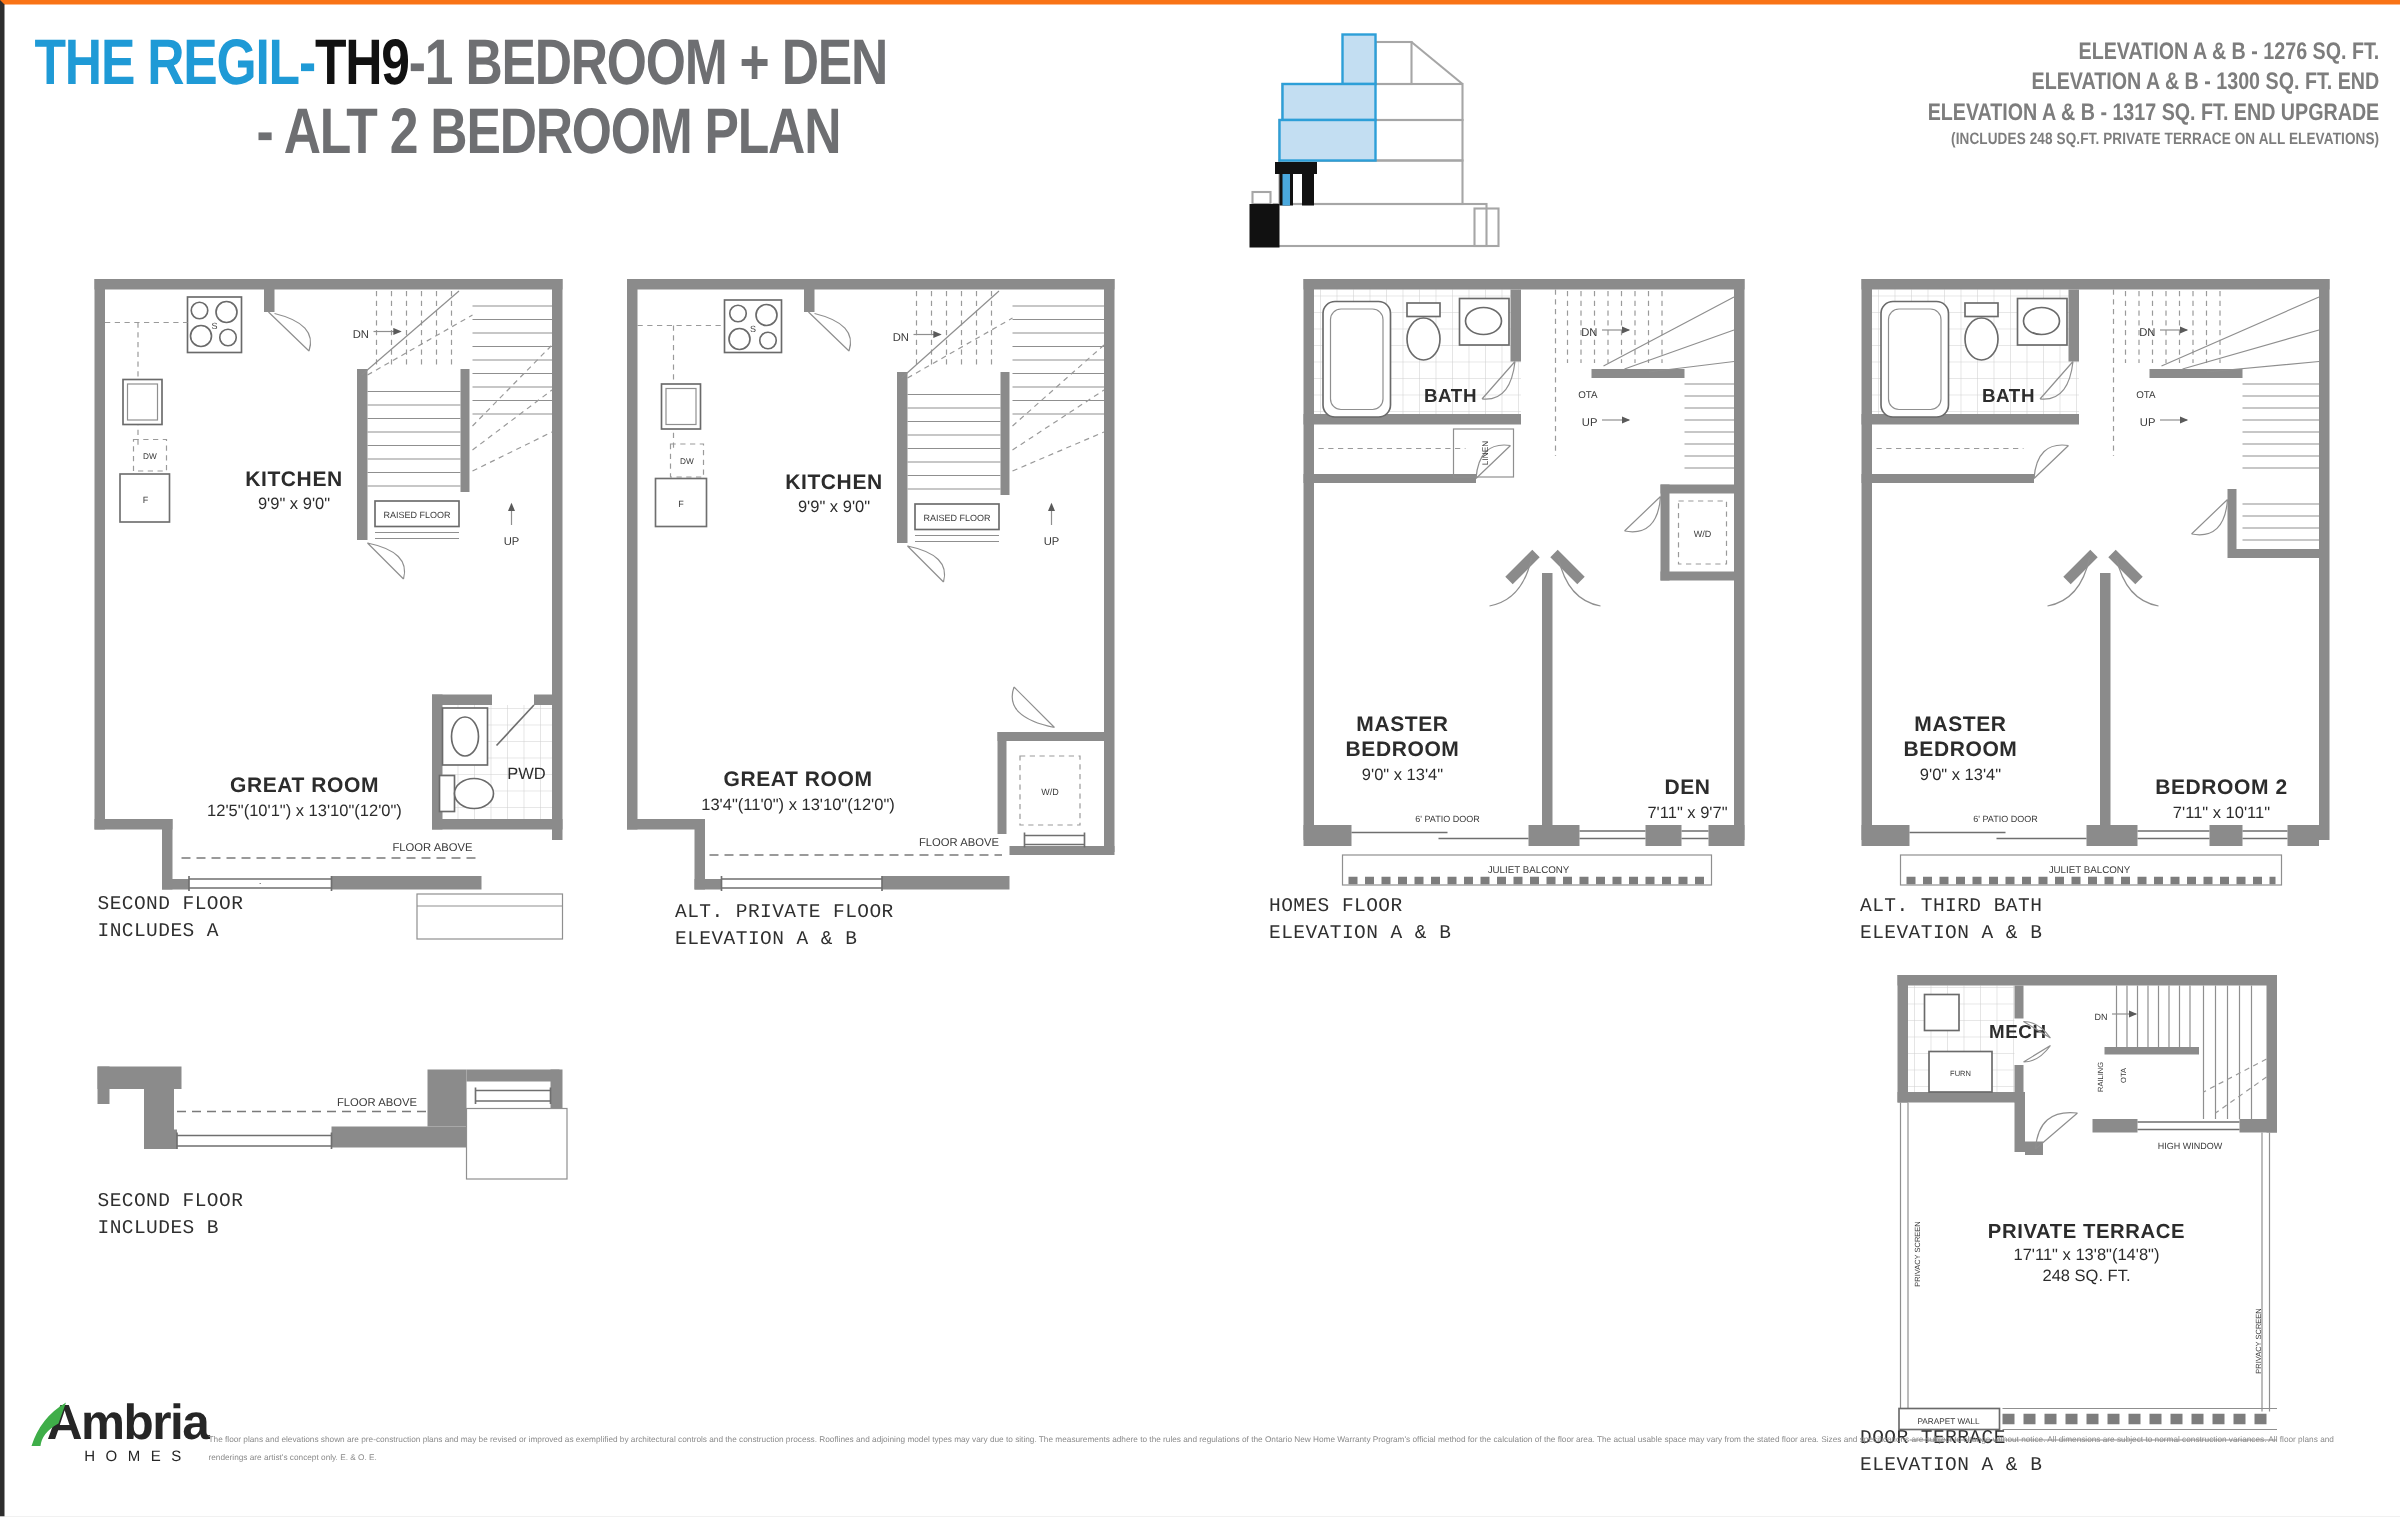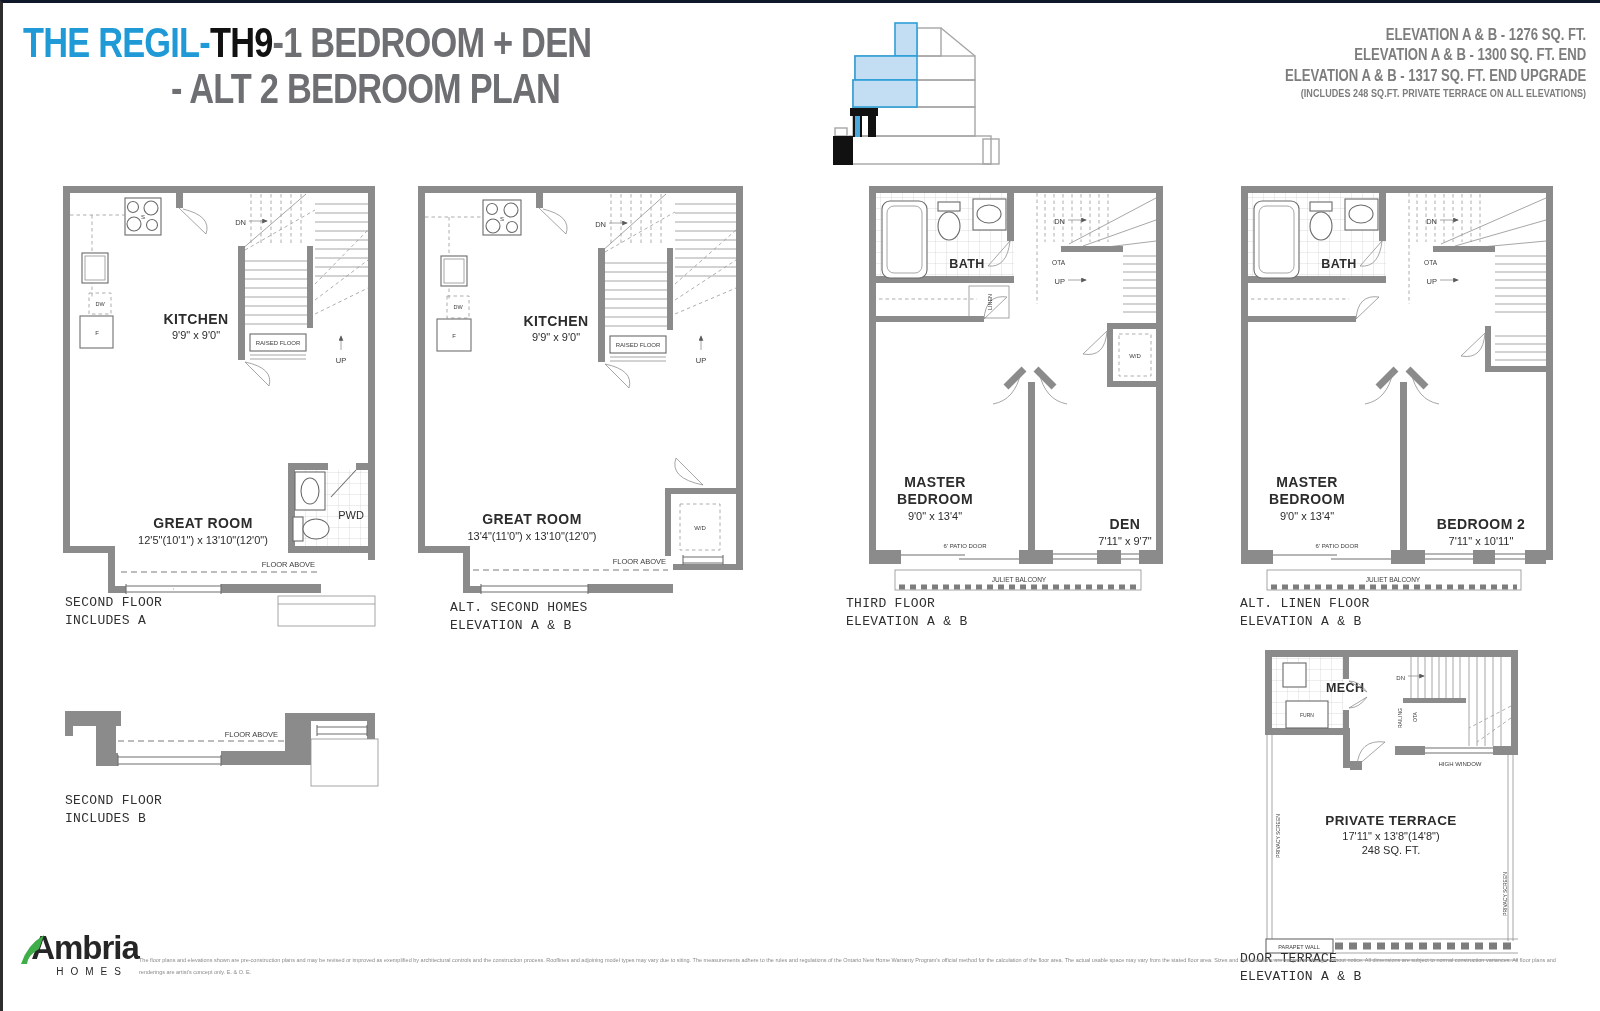--- a/index.html
+++ b/index.html
@@ -1,17 +1,17 @@
 <!DOCTYPE html>
 <html><head>
 <meta charset="utf-8">
 <style>
   html,body{margin:0;padding:0;background:#e8e8e8;}
   .canvas{position:relative;width:1600px;height:1011px;background:#ffffff;overflow:hidden;
-          font-family:"Liberation Sans",sans-serif;border-top:3px solid #0f172a;border-left:3px solid #2e2e2e;box-sizing:border-box;}
+          font-family:"Liberation Sans",sans-serif;border-top:3px solid #f97316;border-left:3px solid #2e2e2e;box-sizing:border-box;}
   
   .title{position:absolute;left:20px;top:16px;font-weight:800;font-size:43px;letter-spacing:-1px;
          line-height:1.07;transform:scaleX(.80);transform-origin:0 0;white-space:nowrap;}
   .title .blue{color:#1f9ad6}.title .blk{color:#111}.title .gry{color:#6e6f72}
   .title .t2{margin-left:185px;color:#6e6f72}
   .elevs{position:absolute;right:14px;top:22px;text-align:right;font-weight:700;color:#7d7d7d;
          font-size:16px;line-height:1.28;transform:scaleX(.82);transform-origin:100% 0;white-space:nowrap;}
   .elevs .note{font-size:11px;letter-spacing:.1px}
   
   .cap{position:absolute;font-size:13px;color:#2f2f2f;line-height:1.4;letter-spacing:.3px;white-space:nowrap;font-family:Liberation Mono, monospace;}
@@ -215,21 +215,21 @@
     <text class="dims" x="114" y="354" text-anchor="middle">13'4"(11'0") x 13'10"(12'0")</text>
     <text class="t7" x="248" y="378" text-anchor="end">FLOOR ABOVE</text>
     <path class="dsh" d="M55,384 H250"></path>
 
     <path class="ln2" d="M258,272 L285,299 M258,272 Q251,292 285,299"></path>
     <rect class="dsh2" x="262" y="318" width="40" height="46"></rect>
     <text class="t6" x="282" y="344" text-anchor="middle">W/D</text>
     <path class="ln" d="M265,371 H305 M265,377 H305 M265,369 V379 M305,369 V379"></path>
   </svg>
   <div class="cap" style="left:447px;top:596px">
-    <div>ALT. SECOND HOMES</div>
+    <div>ALT. PRIVATE FLOOR</div>
     <div>ELEVATION A &amp; B</div>
   </div>
 
   <svg class="plan" style="left:866px;top:183px" width="300" height="412" viewBox="0 0 300 412">
     <rect x="7" y="7" width="138" height="83" fill="url(#tile)"></rect>
     <g class="wall">
       <rect x="0" y="0" width="294" height="7"></rect>
         <rect x="0" y="0" width="7" height="374"></rect>
       <rect x="287" y="0" width="7" height="374"></rect>
       <rect x="0" y="90" width="145" height="7"></rect>
@@ -284,21 +284,21 @@
     <text class="dims" x="256" y="359" text-anchor="middle">7'11" x 9'7"</text>
     <text class="t6" x="96" y="362" text-anchor="middle">6' PATIO DOOR</text>
 
     <path class="ln" d="M32,369 H96 M90,373 H150 M184,368 H228 M184,373 H228 M252,368 H270 M252,373 H270"></path>
 
     <rect class="ln2" x="26" y="384" width="246" height="20"></rect>
     <text class="t65" x="150" y="396" text-anchor="middle">JULIET BALCONY</text>
     <line x1="30" y1="401" x2="268" y2="401" stroke="#7d7d7d" stroke-width="5" stroke-dasharray="6 5"></line>
   </svg>
   <div class="cap" style="left:843px;top:592px">
-    <div>THIRD FLOOR</div>
+    <div>HOMES FLOOR</div>
     <div>ELEVATION A &amp; B</div>
   </div>
 
   <svg class="plan" style="left:1238px;top:183px" width="312" height="412" viewBox="0 0 312 412">
     <rect x="7" y="7" width="138" height="83" fill="url(#tile)"></rect>
     <g class="wall">
       <rect x="0" y="0" width="312" height="7"></rect>
         <rect x="0" y="0" width="7" height="374"></rect>
       <rect x="305" y="0" width="7" height="374"></rect>
       <rect x="0" y="90" width="145" height="7"></rect>
@@ -346,21 +346,21 @@
     <text class="dims" x="66" y="334" text-anchor="middle">9'0" x 13'4"</text>
     <text class="room" x="240" y="343" text-anchor="middle">BEDROOM 2</text>
     <text class="dims" x="240" y="359" text-anchor="middle">7'11" x 10'11"</text>
     <text class="t6" x="96" y="362" text-anchor="middle">6' PATIO DOOR</text>
     <path class="ln" d="M32,369 H96 M90,373 H150 M184,368 H232 M184,373 H232 M254,368 H284 M254,373 H284"></path>
     <rect class="ln2" x="26" y="384" width="254" height="20"></rect>
     <text class="t65" x="152" y="396" text-anchor="middle">JULIET BALCONY</text>
     <line x1="30" y1="401" x2="276" y2="401" stroke="#7d7d7d" stroke-width="5" stroke-dasharray="6 5"></line>
   </svg>
   <div class="cap" style="left:1237px;top:592px">
-    <div>ALT. LINEN FLOOR</div>
+    <div>ALT. THIRD BATH</div>
     <div>ELEVATION A &amp; B</div>
   </div>
 
   <svg class="plan" style="left:60px;top:688px" width="325" height="100" viewBox="0 0 325 100">
     <g class="wall">
       <rect x="2" y="20" width="56" height="15"></rect>
         <rect x="2" y="20" width="8" height="25"></rect>
       <rect x="33" y="35" width="20" height="39"></rect>
         <rect x="33" y="62" width="22" height="13"></rect>
       <rect x="158" y="60" width="90" height="14"></rect>

